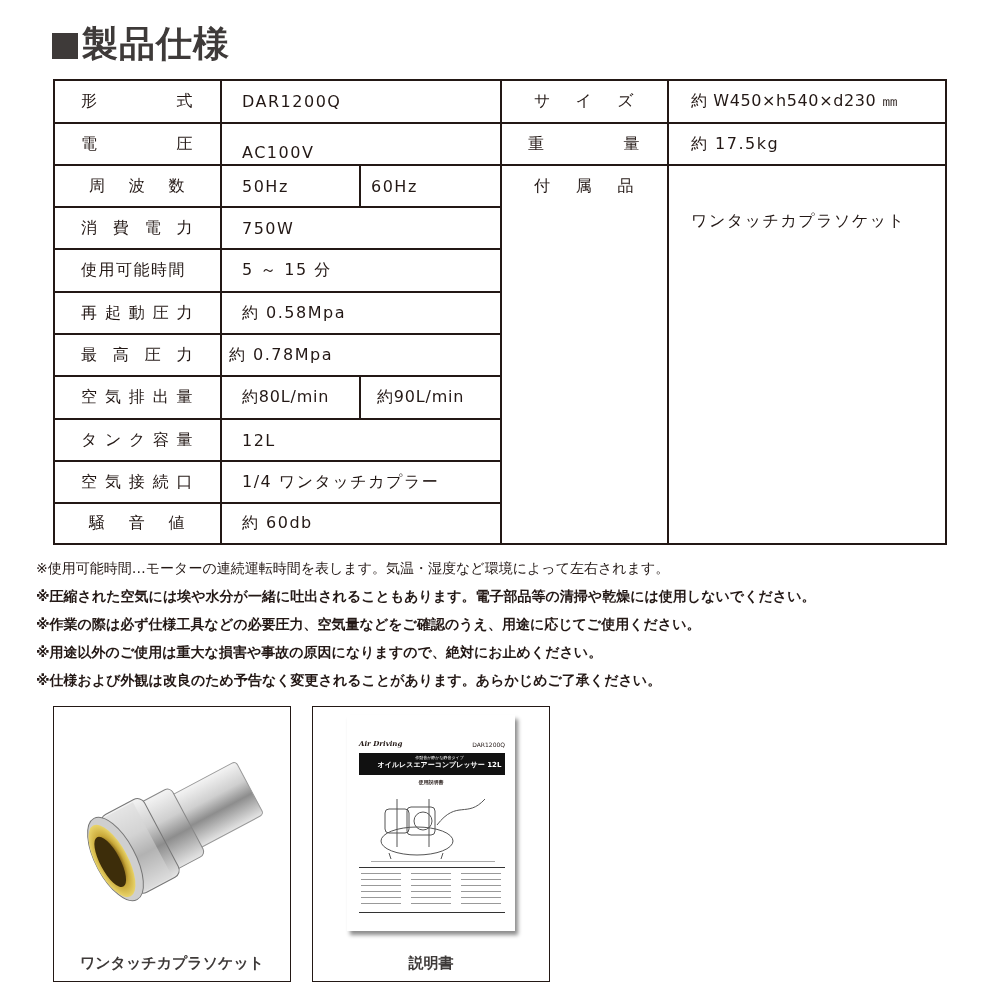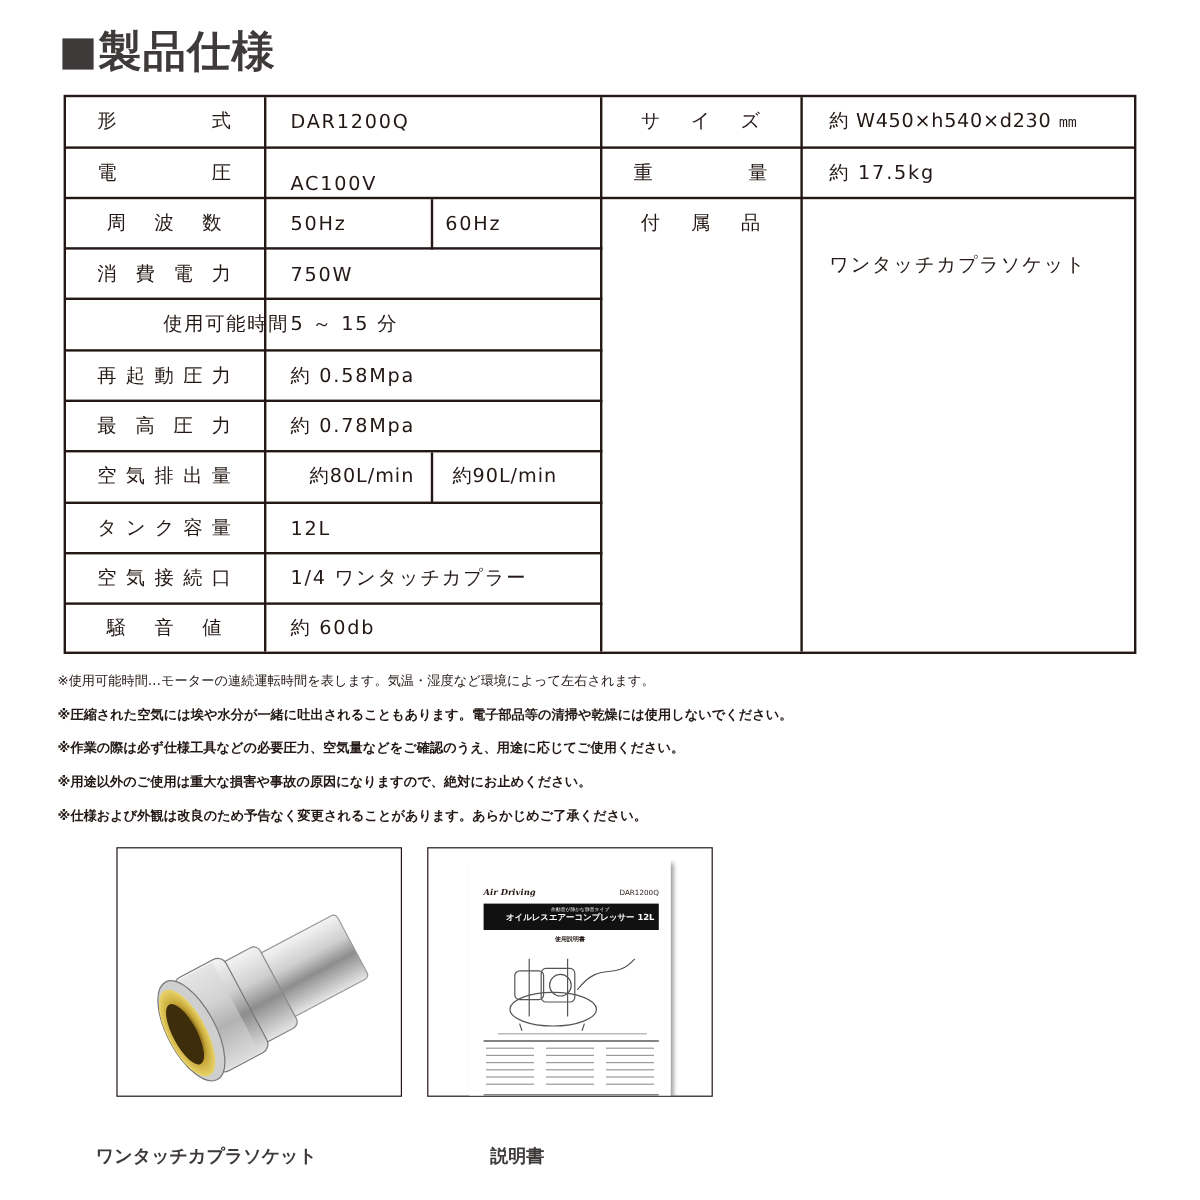--- a/index.html
+++ b/index.html
@@ -13,27 +13,27 @@
   .tbl { position:absolute; left:53px; top:79px; width:894px; height:466px;
          border:2px solid #231815; box-sizing:border-box; }
   .cell { position:absolute; box-sizing:border-box; display:flex; align-items:center;
           font-size:16px; letter-spacing:1.5px; }
   .hline { position:absolute; height:2px; background:#231815; }
   .vline { position:absolute; width:2px; background:#231815; }
   .lbl { justify-content:space-between; padding:0 26px; }
   .lbl span { display:inline-block; }
   .val { padding-left:20px; }
 
-  .notes { position:absolute; left:48px; top:558px; font-size:11px; color:#231815; }
+  .notes { position:absolute; left:36px; top:558px; font-size:14px; color:#231815; }
   .notes div { height:28px; line-height:20px; }
   .notes .n0 { font-weight:normal; }
   .notes .nb { font-weight:bold; }
 
-  .photo { position:absolute; top:706px; width:238px; height:208px;
-           border:1.5px solid #231815; box-sizing:border-box; background:#fff; overflow:hidden;margin-left:44px; }
+  .photo { position:absolute; top:706px; width:238px; height:276px;
+           border:1.5px solid #231815; box-sizing:border-box; background:#fff; overflow:hidden; }
   .caption { position:absolute; top:954px; font-size:15px; font-weight:bold; color:#3e3a39;
              text-align:center; }
 
   
   .manual { position:absolute; left:34px; top:8px; width:168px; height:216px; background:#fff;
             box-shadow:3px 4px 4px rgba(0,0,0,0.45); }
   .man-brand { position:absolute; left:12px; top:24px; font-size:7px; font-style:italic;
                font-family:"DejaVu Serif", serif; font-weight:bold; }
   .man-model { position:absolute; right:10px; top:26px; font-size:6px; }
   .man-band { position:absolute; left:12px; right:10px; top:38px; height:22px; background:#111;
@@ -93,50 +93,50 @@
   <div class="cell val" style="left:306px; top:85px; width:139px; height:40px; padding-left:10px;">60Hz</div>
 
   <div class="cell lbl" style="left:0; top:127px; width:165px; height:40px;">
     <span>消</span>
       <span>費</span>
       <span>電</span>
       <span>力</span>
   </div>
   <div class="cell val" style="left:167px; top:127px; width:278px; height:40px;">750W</div>
 
-  <div class="cell lbl" style="left:0; top:169px; width:165px; height:41px; justify-content:flex-end;margin-left:47px;">
+  <div class="cell lbl" style="left:0; top:169px; width:165px; height:41px; justify-content:flex-start;">
     <span>使用可能時間</span>
   </div>
   <div class="cell val" style="left:167px; top:169px; width:278px; height:41px;">5 ～ 15 分</div>
 
   <div class="cell lbl" style="left:0; top:212px; width:165px; height:40px;">
     <span>再</span>
       <span>起</span>
       <span>動</span>
       <span>圧</span>
       <span>力</span>
   </div>
   <div class="cell val" style="left:167px; top:212px; width:278px; height:40px;">約 0.58Mpa</div>
 
   <div class="cell lbl" style="left:0; top:254px; width:165px; height:40px;">
     <span>最</span>
       <span>高</span>
       <span>圧</span>
       <span>力</span>
   </div>
-  <div class="cell val" style="left:167px; top:254px; width:278px; height:40px;">約 0.78Mpa</div>
+  <div class="cell val" style="left:154px; top:254px; width:278px; height:40px;">約 0.78Mpa</div>
 
   <div class="cell lbl" style="left:0; top:296px; width:165px; height:41px;">
     <span>空</span>
       <span>気</span>
       <span>排</span>
       <span>出</span>
       <span>量</span>
   </div>
-  <div class="cell val" style="left:183px; top:296px; width:131px; height:41px; letter-spacing:0.8px;">約80L/min</div>
+  <div class="cell val" style="left:167px; top:296px; width:131px; height:41px; letter-spacing:0.8px;">約80L/min</div>
   <div class="cell val" style="left:306px; top:296px; width:139px; height:41px; padding-left:16px; letter-spacing:0.8px;">約90L/min</div>
 
   <div class="cell lbl" style="left:0; top:339px; width:165px; height:40px;">
     <span>タ</span>
       <span>ン</span>
       <span>ク</span>
       <span>容</span>
       <span>量</span>
   </div>
   <div class="cell val" style="left:167px; top:339px; width:278px; height:40px;">12L</div>

